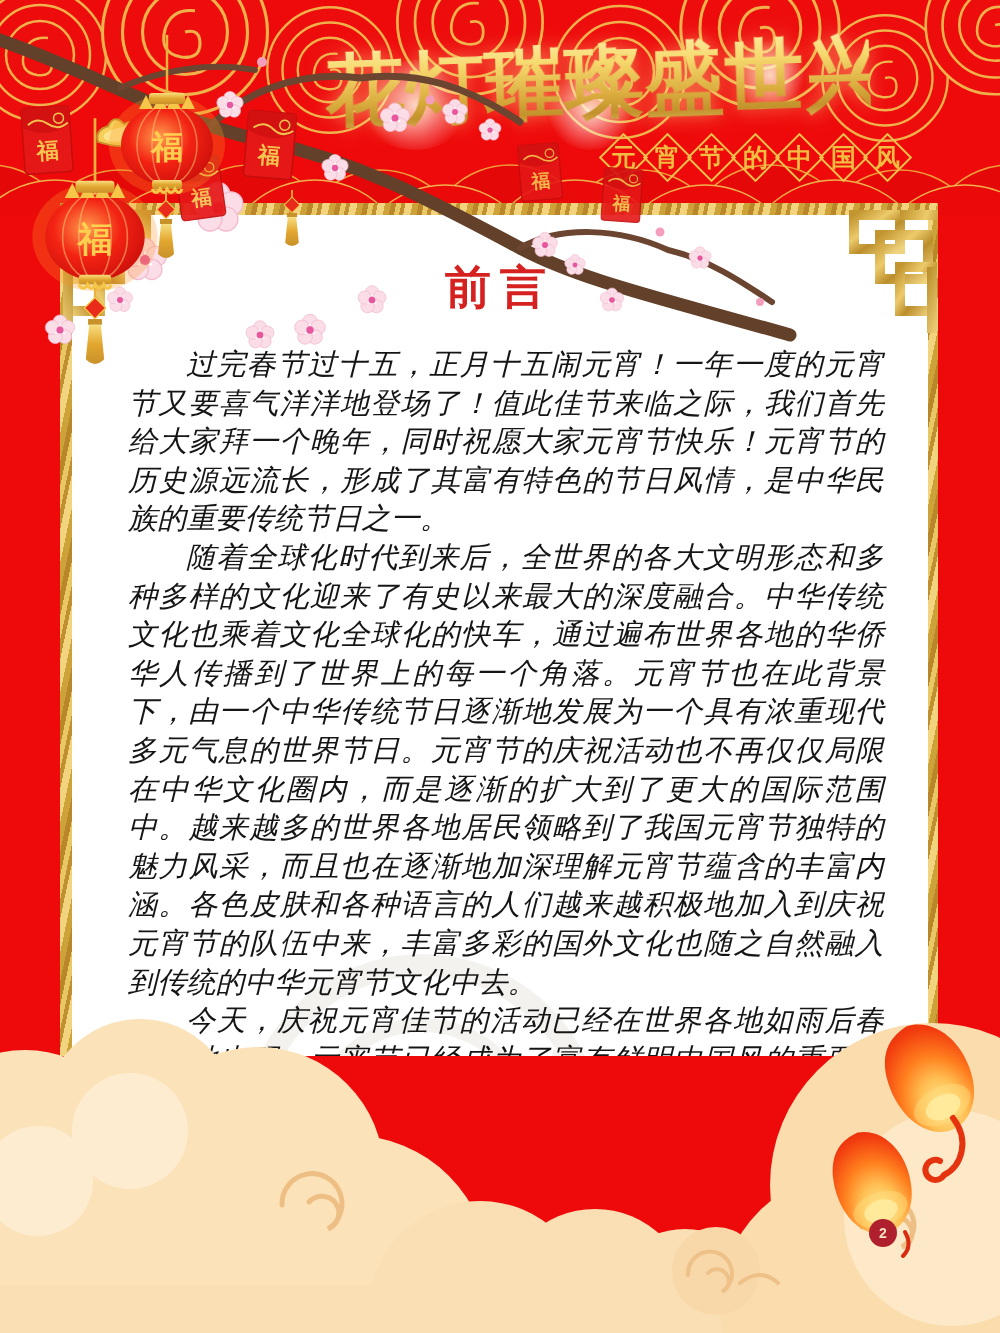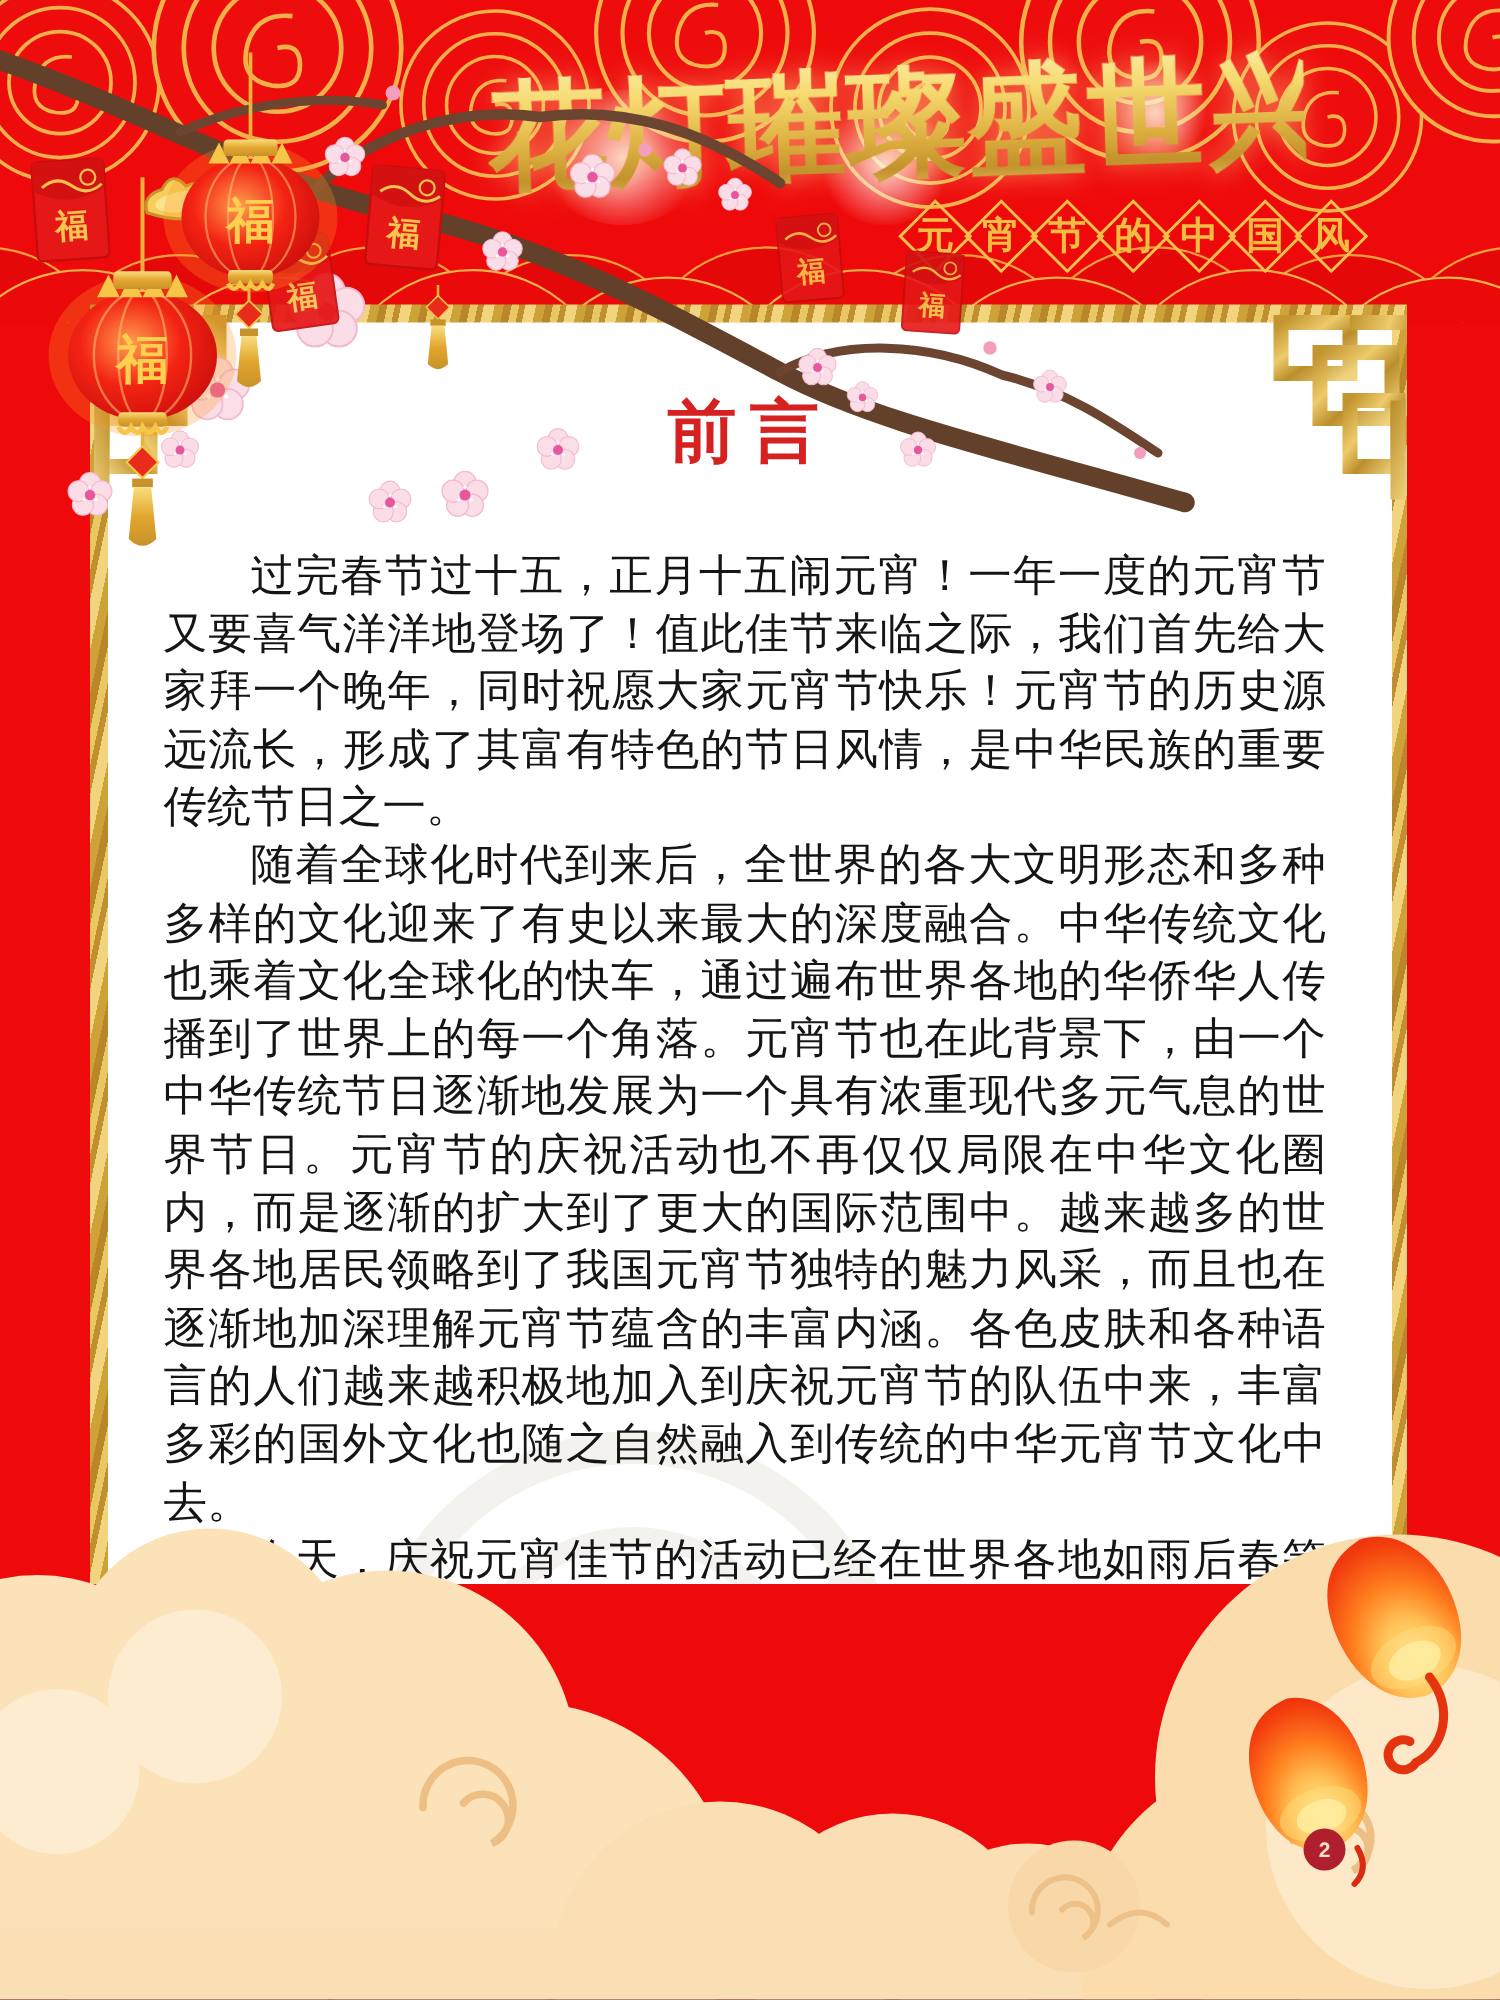--- a/index.html
+++ b/index.html
@@ -36,21 +36,21 @@
     background:repeating-linear-gradient(102deg,
       #b9872a 0 5px,#e9c765 5px 10px,#c09030 10px 14px,#f2d47f 14px 21px,#cda339 21px 27px);
   }
   .panel{position:absolute;left:12px;top:12px;right:10px;bottom:0;background:#ffffff;overflow:hidden;}
   .corner-fret{position:absolute;z-index:4;}
   .section-title{
     margin:42px 0 0 0;text-align:center;
     font-size:46px;font-weight:bold;color:#d52220;letter-spacing:9px;
     position:relative;z-index:2;
   }
-  .body-text{position:relative;z-index:2;margin-top:46px;padding:0 44px 0 37px;}
+  .body-text{position:relative;z-index:2;margin-top:26px;padding:0 44px 0 56px;font-style:italic;}
   .body-text p{
     margin:0;font-size:29px;line-height:38.6px;color:#151515;
     text-align:justify;text-indent:2em;letter-spacing:.2px;
   }
   .watermark{position:absolute;left:0;top:0;z-index:1;}
   
   .clouds{position:absolute;left:0;bottom:0;z-index:5;}
   .sky-lanterns{position:absolute;left:0;top:0;z-index:6;}
   .left-deco{position:absolute;left:0;top:0;z-index:4;}
   .page-num{

